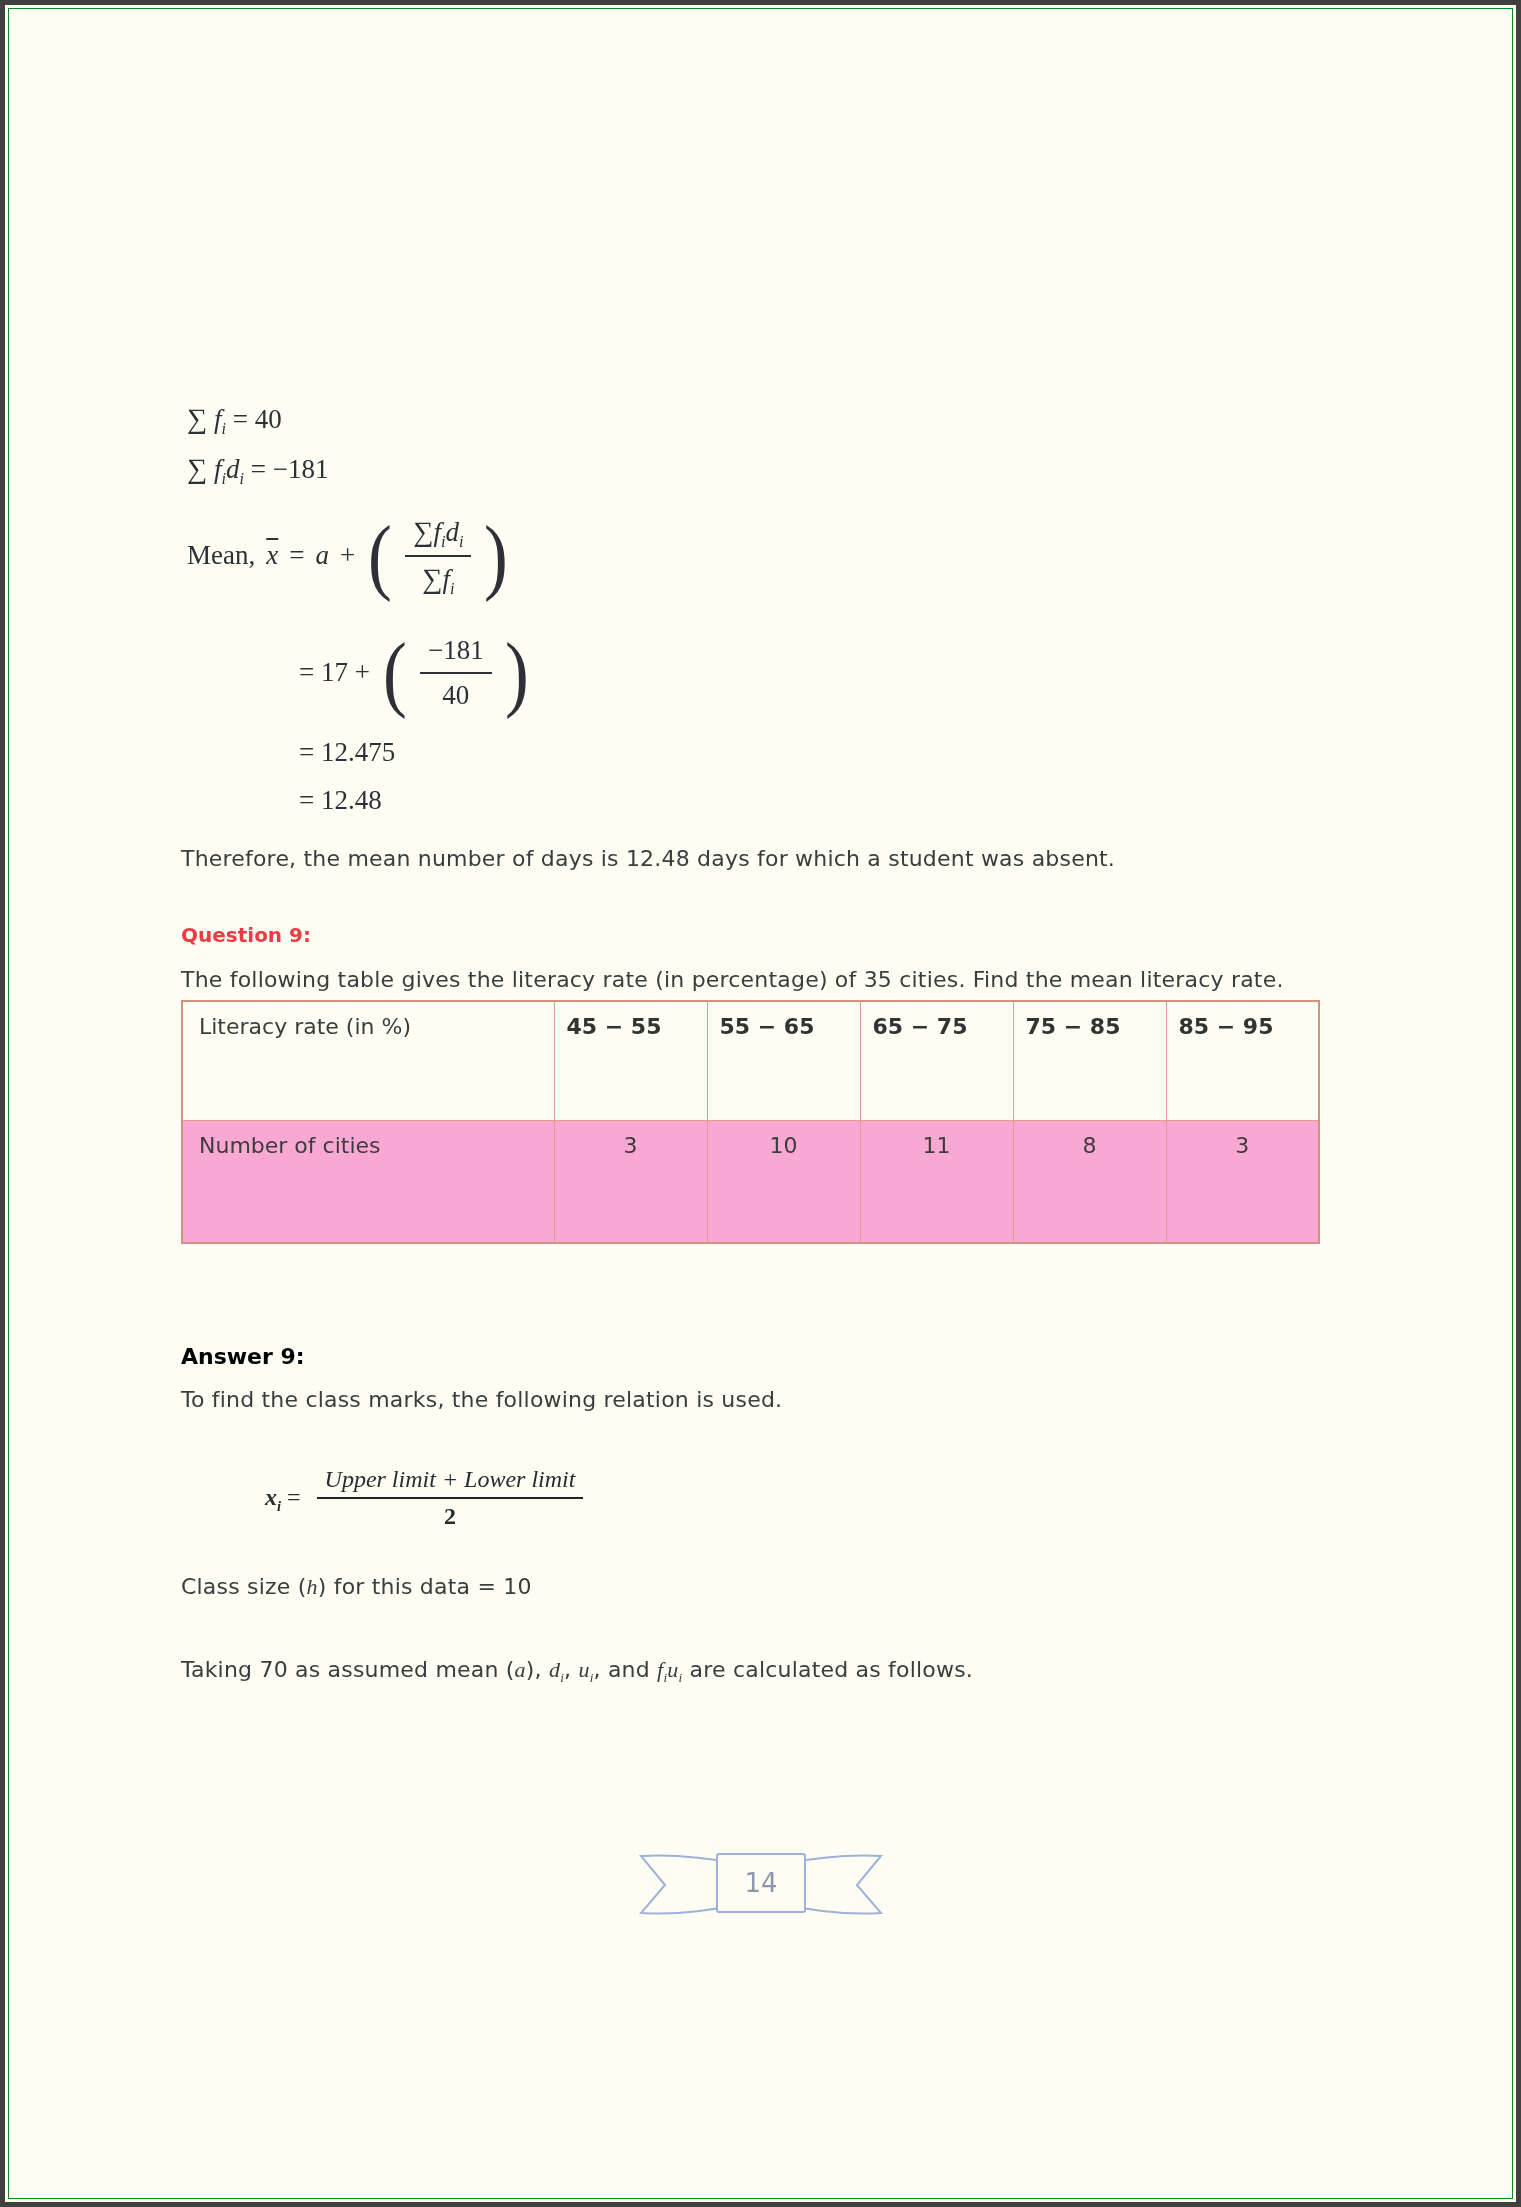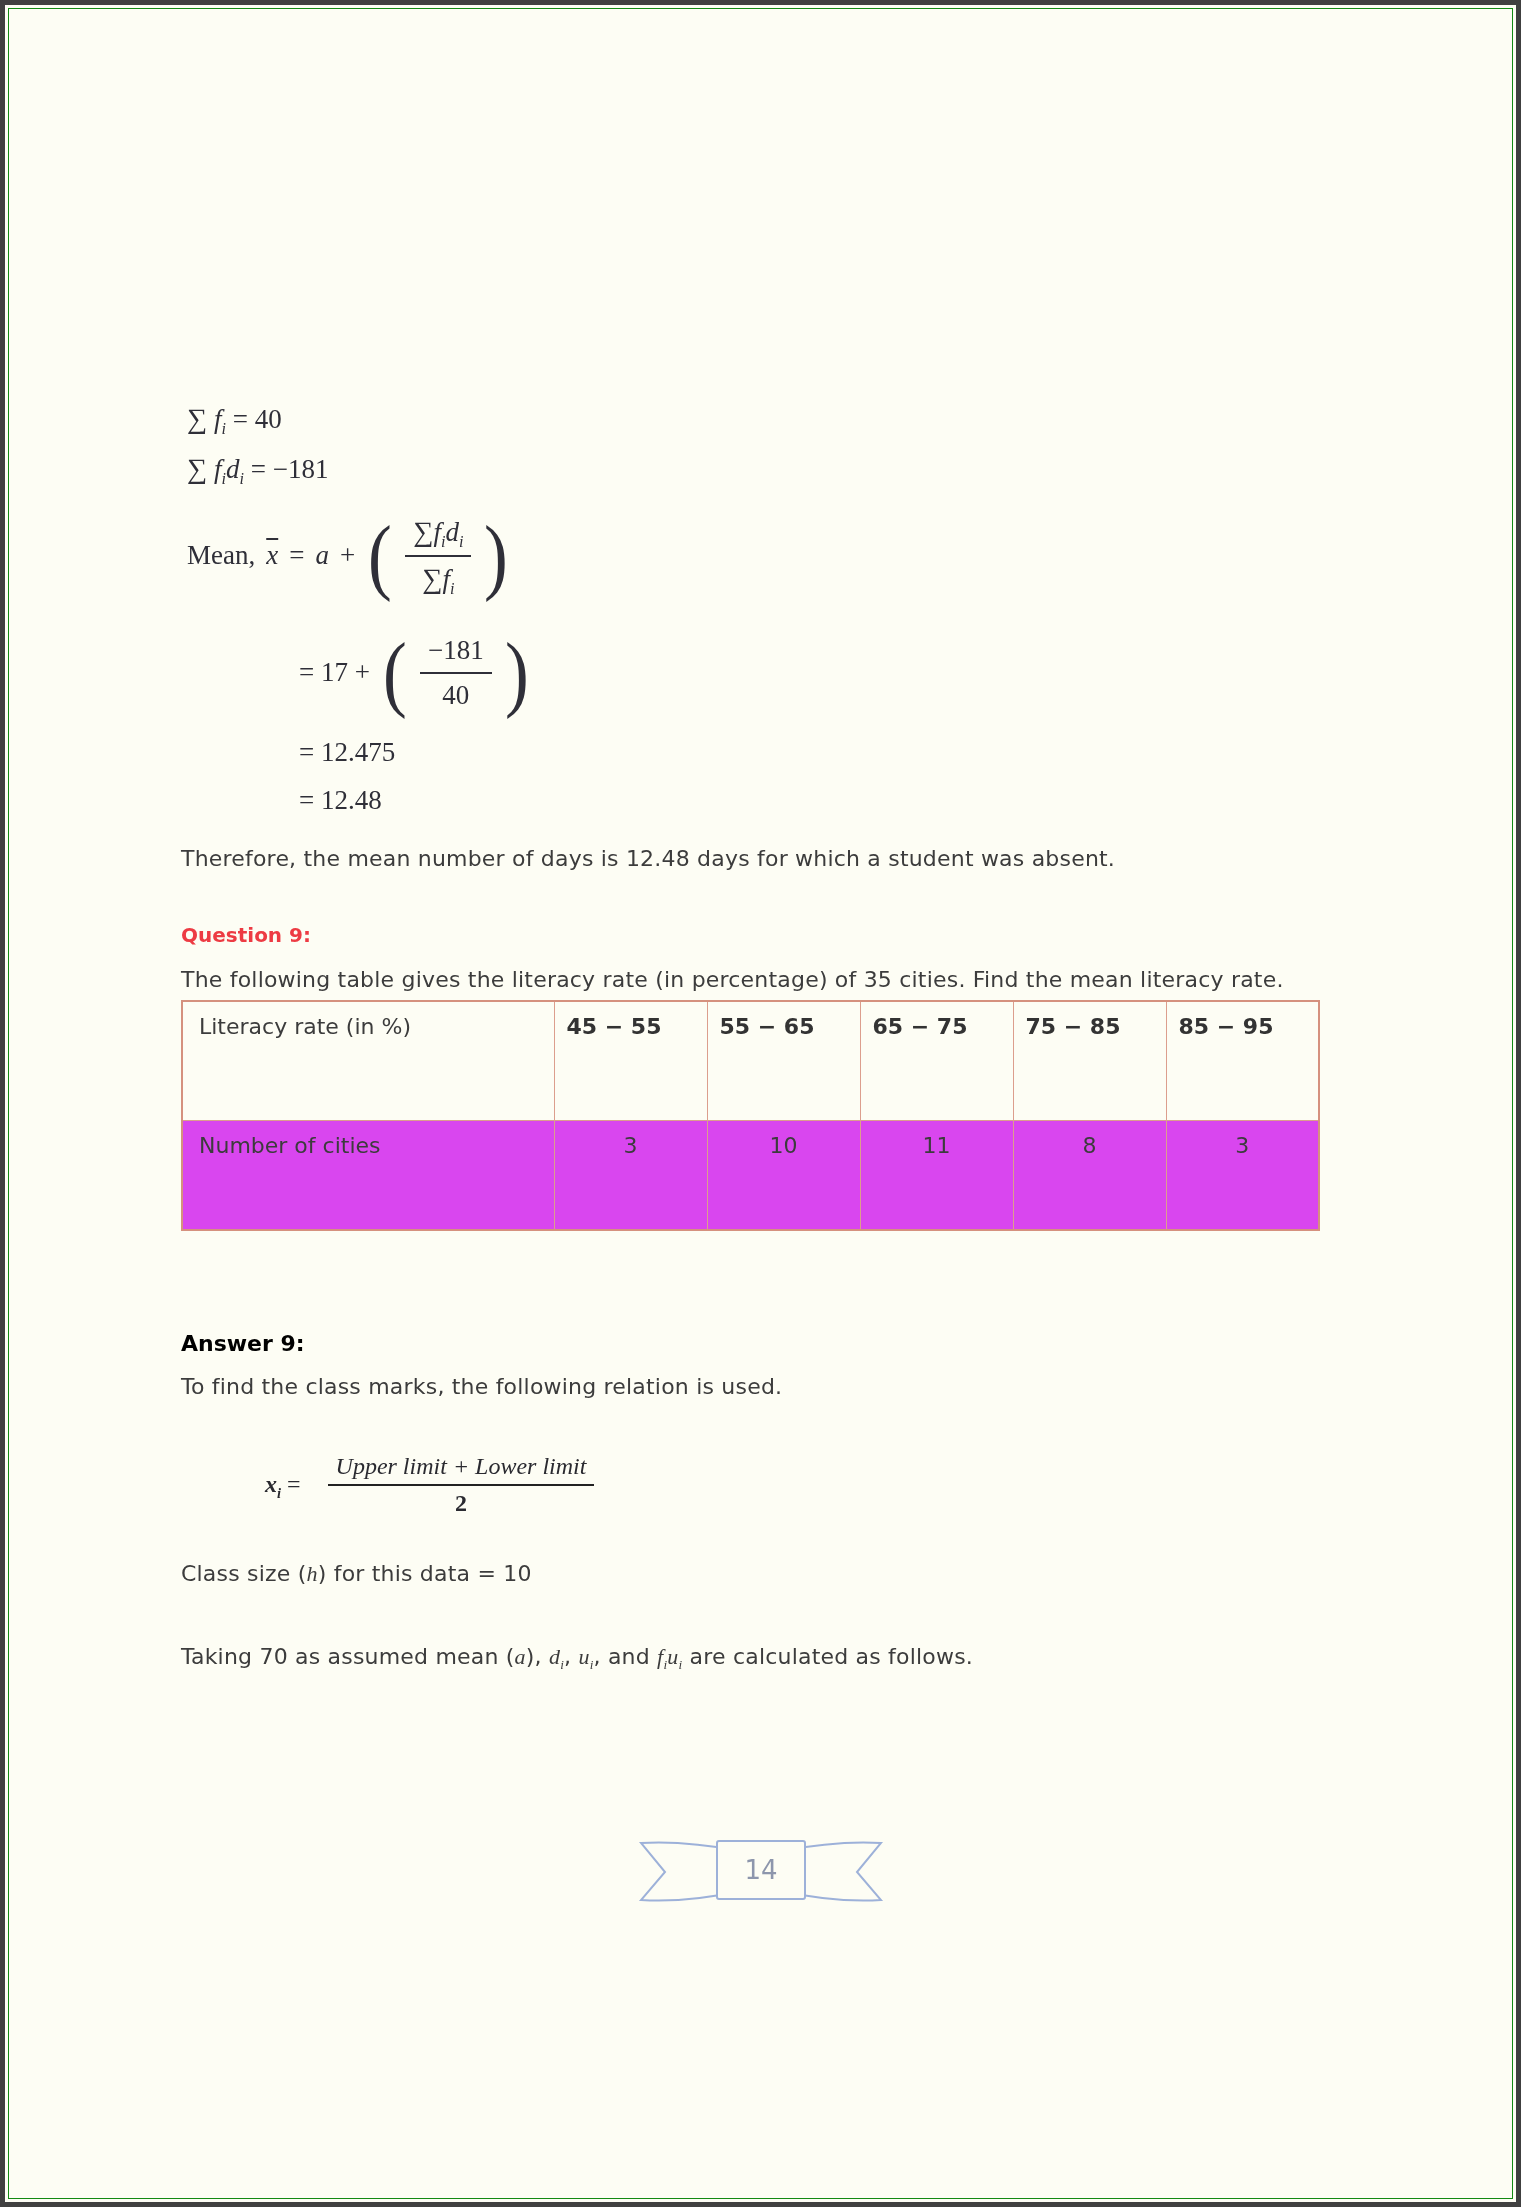--- a/index.html
+++ b/index.html
@@ -63,26 +63,26 @@
     font-size: 22px;
     font-weight: normal;
     padding: 12px 10px;
     color: #3c3c3c;
   }
   .col-label { width: 372px; }
   .col-range { width: 153px; }
   .head-row th { height: 120px; background: #fdfdf4; text-align: left; margin-top: 36px; }
   .head-row .range-cell { font-weight: bold; color: #333333; padding-left: 12px; white-space: nowrap; }
   .head-row .label-cell { padding-left: 16px; }
-  .val-row td { height: 109px; background: #d946ef; }
+  .val-row td { height: 122px; background: #f9a8d4; }
   .val-row .label-cell { text-align: left; padding-left: 16px; }
   .val-row .num-cell { text-align: center; }
 
   
-  .formula { display: flex; align-items: center; gap: 27px; margin: 50px 0 0 84px; font-family: "Liberation Serif", serif; font-size: 24px; color: #2a2a30; }
+  .formula { display: flex; align-items: center; gap: 16px; margin: 50px 0 0 84px; font-family: "Liberation Serif", serif; font-size: 24px; color: #2a2a30; }
   .fvar { font-weight: bold; font-style: italic; font-family: "Liberation Serif", serif; }
   .formula .num { font-weight: normal; font-style: italic; }
   .formula .den { font-weight: bold; border-top: 2px solid #222; }
 
   .class-size-line { margin-top: 40px; }
   .taking-line { margin-top: 50px; }
 
   
   .ribbon-wrap { margin-top: 150px; text-align: center; }
   .ribbon-num { font-family: "DejaVu Sans", sans-serif; }

